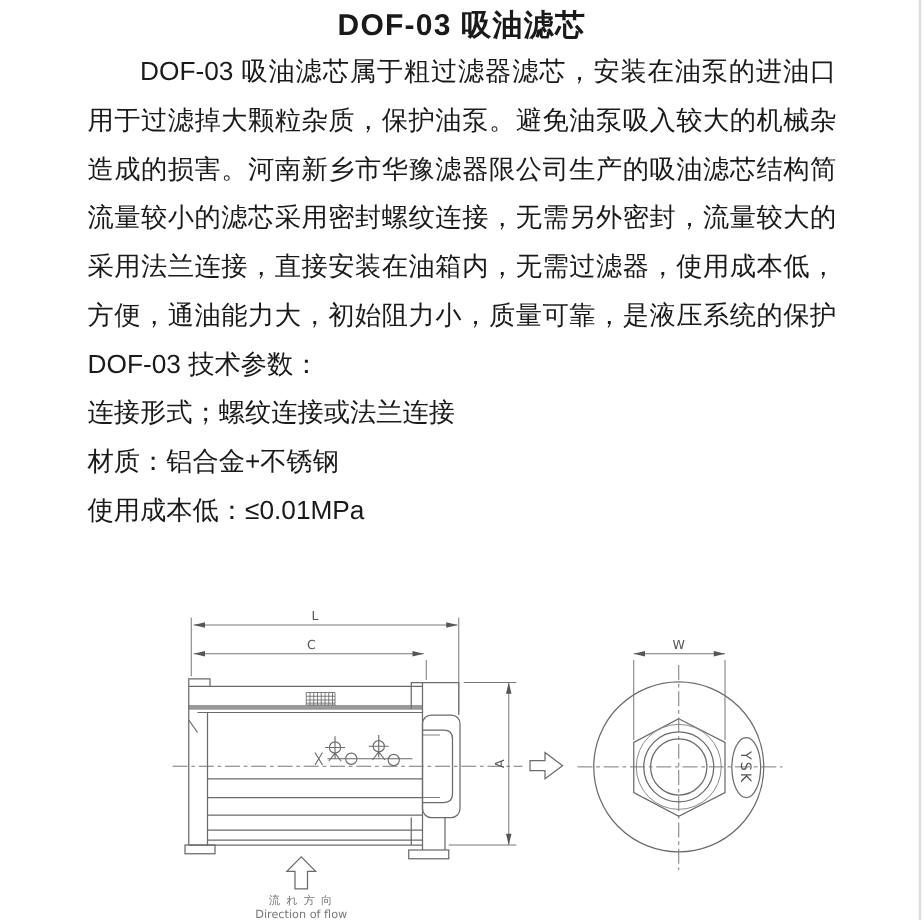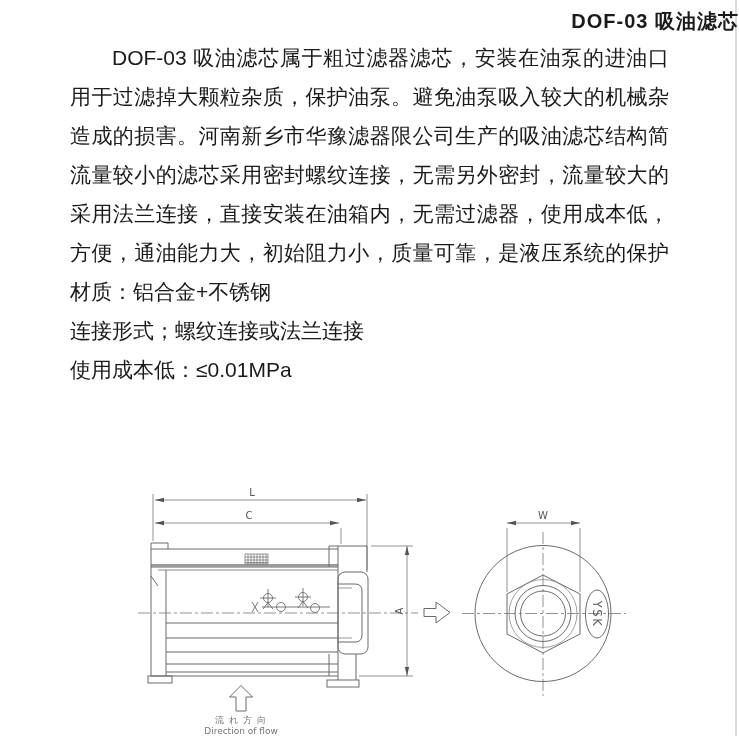--- a/index.html
+++ b/index.html
@@ -7,21 +7,21 @@
     width:739px;height:736px;position:relative;overflow:hidden;
     font-family:"Liberation Sans","DejaVu Sans",sans-serif;
     color:#1a1a1a;
   }
   .page-edge{
     position:absolute;top:0;right:2px;width:2px;height:736px;
     background:#dcdcdc;
   }
   .doc-title{
     position:absolute;top:3px;left:0;width:739px;height:36px;
-    font-size:20px;font-weight:bold;text-align:right;line-height:36px;
+    font-size:24px;font-weight:bold;text-align:center;line-height:36px;
     letter-spacing:1px;
   }
   .textblock{
     position:absolute;top:38px;left:70px;width:599px;
   }
   .tline{
     height:39px;line-height:39px;font-size:21px;white-space:nowrap;
   }
   .jline{
     white-space:normal;text-align:justify;text-align-last:justify;
@@ -38,22 +38,23 @@
 
 <div class="doc-title">DOF-03 吸油滤芯</div>
 
 <div class="textblock">
   <div class="tline jline indent">DOF-03 吸油滤芯属于粗过滤器滤芯，安装在油泵的进油口处，</div>
   <div class="tline jline">用于过滤掉大颗粒杂质，保护油泵。避免油泵吸入较大的机械杂质而</div>
   <div class="tline jline">造成的损害。河南新乡市华豫滤器限公司生产的吸油滤芯结构简单，</div>
   <div class="tline jline">流量较小的滤芯采用密封螺纹连接，无需另外密封，流量较大的滤芯</div>
   <div class="tline jline">采用法兰连接，直接安装在油箱内，无需过滤器，使用成本低，安装</div>
   <div class="tline jline">方便，通油能力大，初始阻力小，质量可靠，是液压系统的保护神。</div>
+  <div class="tline">DOF-03 技术参数：</div>
+  <div class="tline">连接形式；螺纹连接或法兰连接</div>
   <div class="tline">材质：铝合金+不锈钢</div>
-  <div class="tline">连接形式；螺纹连接或法兰连接</div>
   <div class="tline">使用成本低：≤0.01MPa</div>
 </div>
 
 <div class="drawing-wrap">
 <svg width="739" height="256" viewBox="0 0 739 256">
 
   <g stroke="#6b6b6b" stroke-width="1" fill="none">
 
     <path d="M151,69 V63 H168 V69"></path>
 

